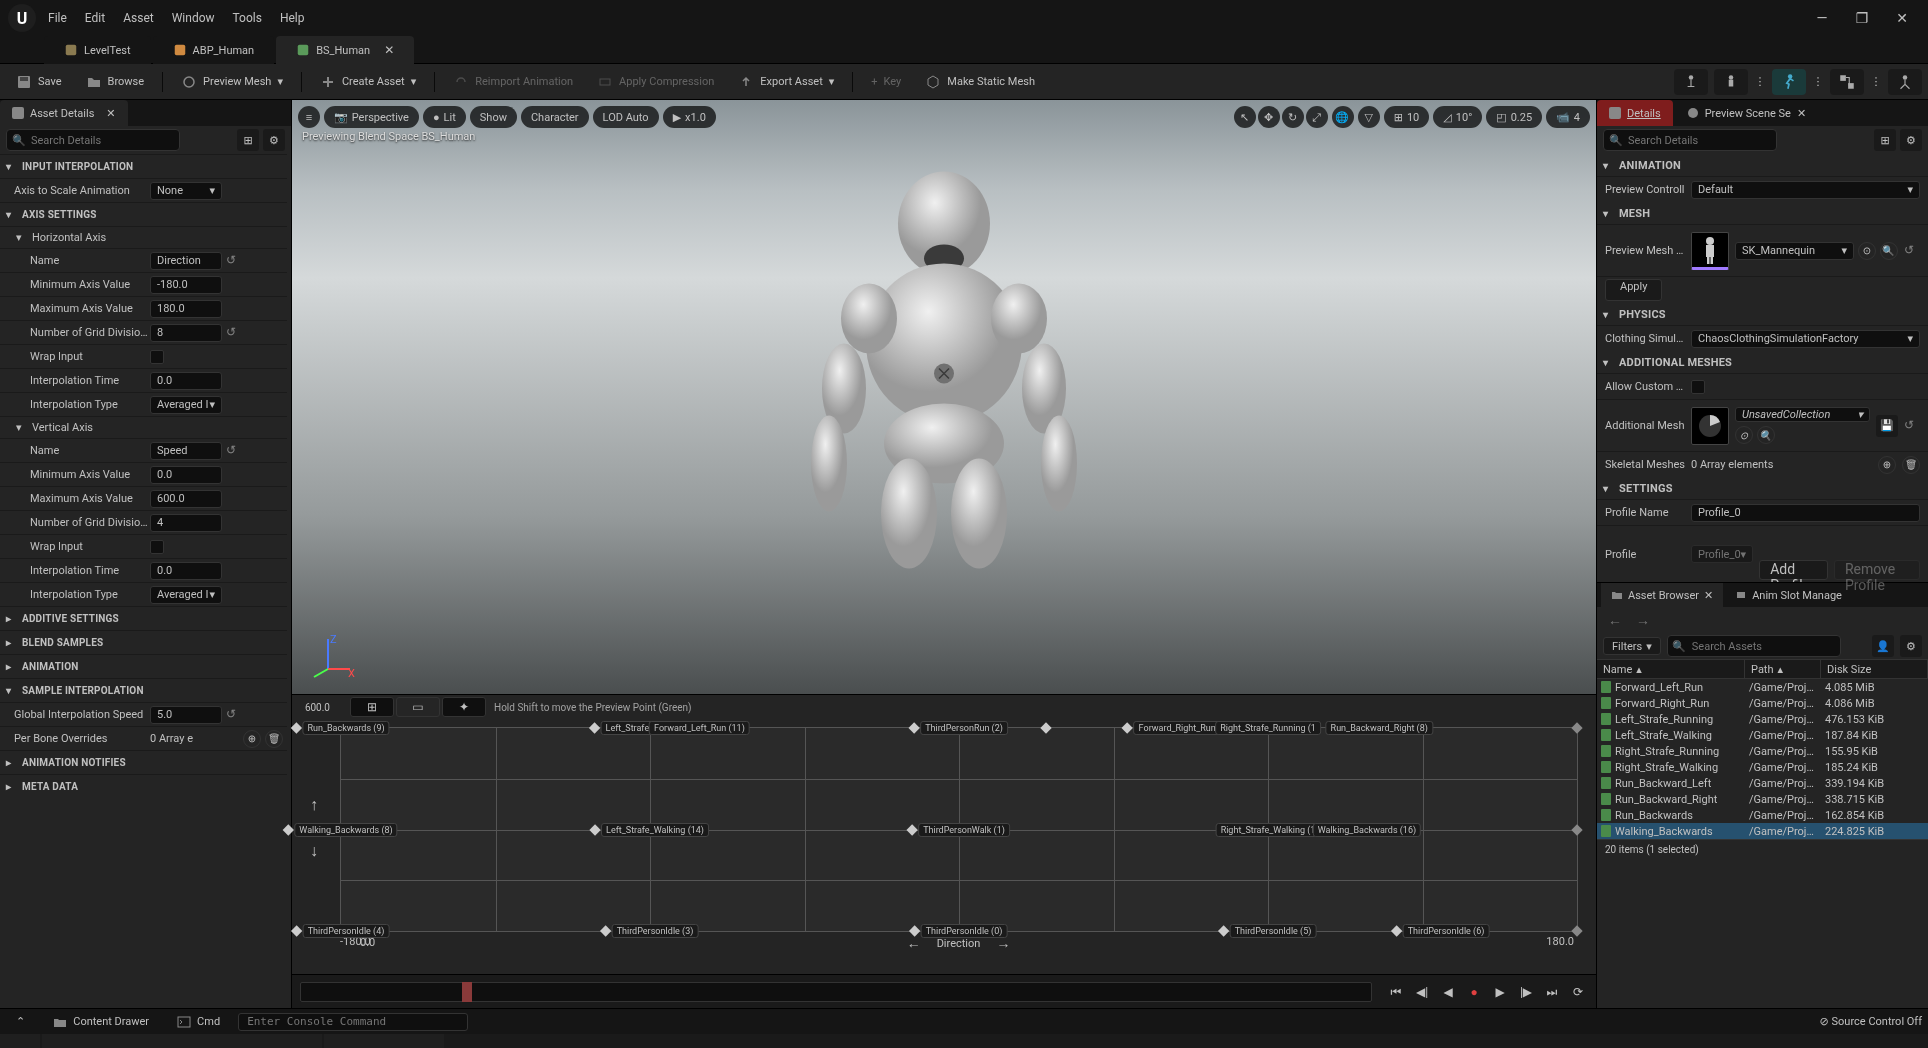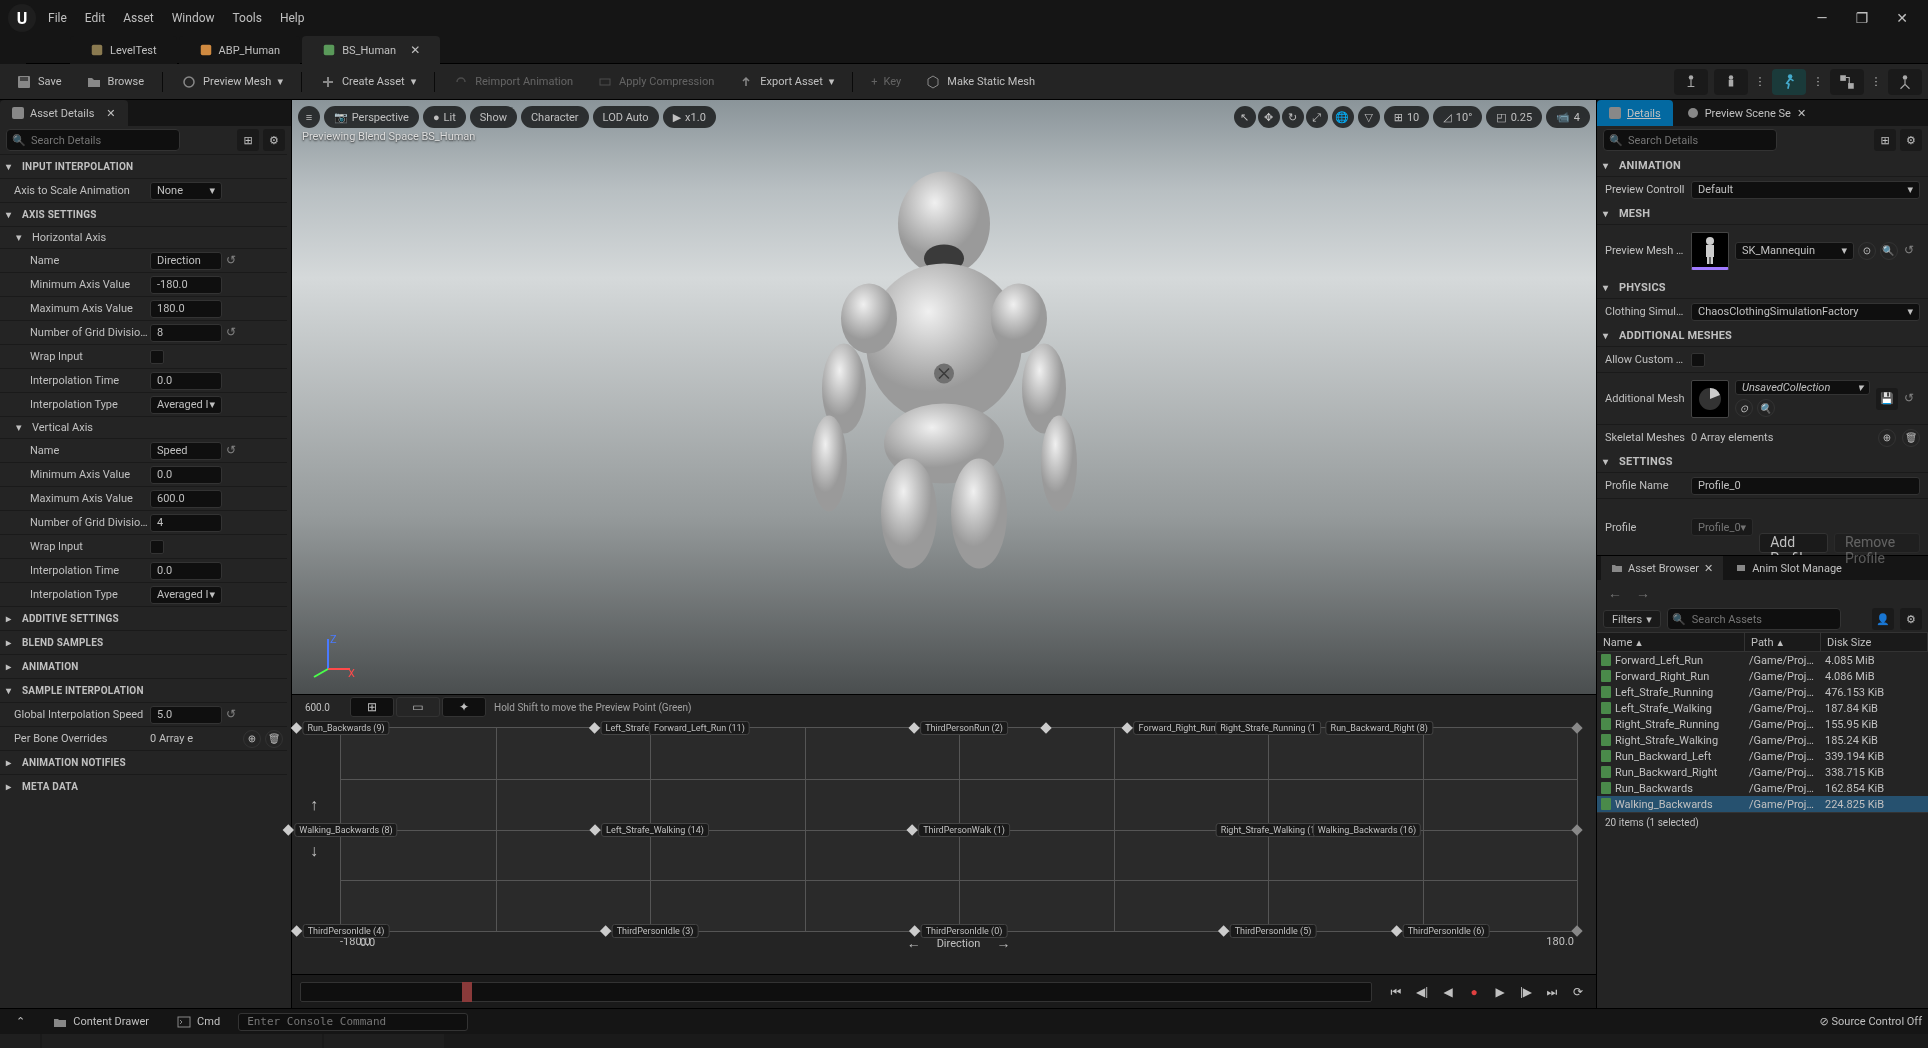--- a/index.html
+++ b/index.html
@@ -5,21 +5,21 @@
 * { margin:0; padding:0; box-sizing:border-box; font-family:-apple-system,'Segoe UI',Roboto,sans-serif; font-size:11px; color:#c0c0c0; user-select:none; }
 body { width:1928px; height:1048px; background:#151515; overflow:hidden; display:flex; flex-direction:column; }
 .titlebar { height:36px; background:#151515; display:flex; align-items:center; padding:0 8px; }
 .logo { width:28px; height:28px; border-radius:50%; background:#1e1e1e; display:flex; align-items:center; justify-content:center; margin-right:12px; }
 .logo-u { font-size:16px; font-weight:bold; color:#fff; }
 .menu-items { display:flex; gap:18px; }
 .menu-item { font-size:12px; color:#c0c0c0; }
 .window-controls { margin-left:auto; display:flex; gap:4px; }
 .wc { width:36px; height:28px; display:flex; align-items:center; justify-content:center; font-size:14px; }
 
-.doc-tabs { height:28px; background:#151515; display:flex; padding-left:44px; gap:2px; border-bottom:1px solid #000;margin-left:26px; }
+.doc-tabs { height:28px; background:#151515; display:flex; padding-left:44px; gap:2px; border-bottom:1px solid #000; }
 .doc-tab { height:28px; padding:0 20px; display:flex; align-items:center; gap:6px; background:#151515; font-size:12px; border-radius:4px 4px 0 0; }
 .doc-tab.active { background:#242424; }
 .doc-tab .close { margin-left:8px; font-size:12px; }
 .doc-tab-icon { width:14px; height:14px; display:inline-block; }
 
 .toolbar { height:36px; background:#242424; display:flex; align-items:center; padding:0 6px; gap:4px; border-bottom:1px solid #000; }
 .tb-btn { height:28px; padding:0 10px; display:flex; align-items:center; gap:6px; border-radius:4px; font-size:12px; }
 .tb-btn.disabled { opacity:0.4; }
 .tb-sep { width:1px; height:20px; background:#0a0a0a; margin:0 4px; }
 .tb-icon { width:16px; height:16px; }
@@ -96,21 +96,21 @@
 
 .timeline { height:34px; background:#1a1a1a; display:flex; align-items:center; padding:0 8px; gap:6px; border-top:1px solid #000; }
 .tl-track { flex:1; height:20px; background:#0f0f0f; border:1px solid #333; border-radius:2px; position:relative; margin-right:8px; }
 .tl-head { position:absolute; top:-1px; bottom:-1px; width:10px; background:#8a3a3a; left:15%; }
 .tl-btn { width:20px; height:20px; display:flex; align-items:center; justify-content:center; font-size:12px; }
 .tl-btn.rec { color:#e04040; }
 
 .right-panel { width:332px; background:#242424; display:flex; flex-direction:column; border-left:1px solid #000; }
 .rp-tabs { height:26px; display:flex; background:#151515; gap:2px; }
 .rp-tab { padding:0 12px; height:26px; display:flex; align-items:center; gap:6px; font-size:11px; border-radius:4px 4px 0 0; }
-.rp-tab.active { background:#0369a1;text-decoration:underline; }
+.rp-tab.active { background:#7f1d1d;text-decoration:underline; }
 .rp-search { height:28px; display:flex; align-items:center; padding:4px 6px; gap:4px; }
 
 .rp-body { flex:1; overflow-y:auto; display:flex; flex-direction:column; min-height:0; }
 .rp-cat-header { height:22px; display:flex; align-items:center; gap:6px; padding:0 6px; background:#242424; font-size:10px; font-weight:bold; letter-spacing:0.2px; }
 .rp-row { min-height:26px; display:flex; align-items:center; padding:2px 8px; gap:6px; border-top:1px solid #1a1a1a; }
 .rp-lbl { width:80px; font-size:11px; flex-shrink:0; overflow:hidden; text-overflow:ellipsis; white-space:nowrap; }
 .rp-select { flex:1; height:18px; background:#0f0f0f; border:1px solid #333; border-radius:3px; padding:0 6px; font-size:11px; display:flex; align-items:center; justify-content:space-between; }
 .rp-thumb { width:38px; height:38px; background:#000; border:1px solid #444; border-radius:2px; display:flex; align-items:center; justify-content:center; }
 .rp-thumb.accent { border-bottom:3px solid #a07aff; }
 .rp-apply-btn { height:22px; padding:0 14px; background:#1a1a1a; border:1px solid #333; border-radius:3px; font-size:11px; }
@@ -735,20 +735,23 @@
               <span>SK_Mannequin</span>
               <span>▾</span>
             </div>
           <div style="display:flex;gap:4px;">
             <div class="rp-mini-btn">⊙</div>
             <div class="rp-mini-btn">🔍</div>
           </div>
         </div>
         <span class="pv-reset">↺</span>
       </div>
+      <div class="rp-row">
+        <div class="rp-apply-btn">Apply</div>
+      </div>
 
       <div class="rp-cat-header">
           <span class="arrow">▾</span>
           <span>PHYSICS</span>
         </div>
       <div class="rp-row">
         <span class="rp-lbl">Clothing Simulat</span>
         <div class="rp-select">
             <span>ChaosClothingSimulationFactory</span>
             <span>▾</span>

